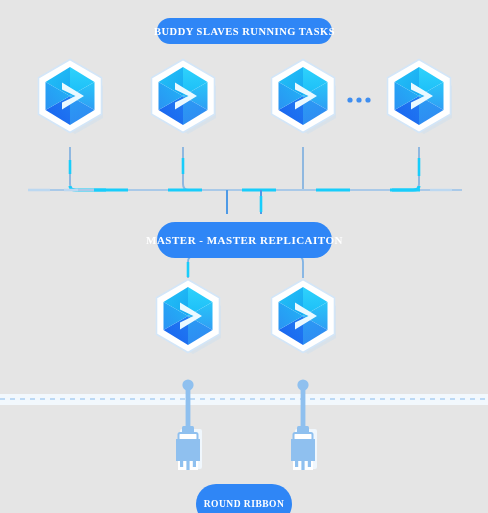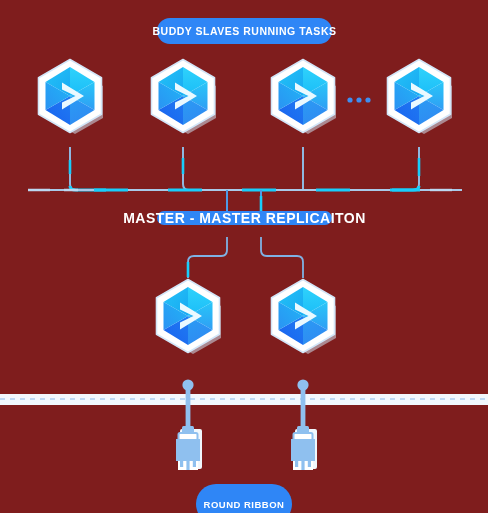--- a/index.html
+++ b/index.html
@@ -7,22 +7,23 @@
     padding: 0;
     background: #ffffff;
   }
   body {
     font-family: "Liberation Sans", sans-serif;
   }
   #diagram-root {
     position: relative;
     width: 488px;
     height: 513px;
-    background: #7f1d1d;
+    background: #e5e5e5;
     overflow: hidden;
+    font-family: Liberation Serif, serif;
   }
   #diagram-svg {
     position: absolute;
     left: 0;
     top: 0;
     width: 488px;
     height: 513px;
   }
   .pill {
     position: absolute;
@@ -39,24 +40,24 @@
   }
   #pill-top {
     left: 157px;
     top: 18px;
     width: 175px;
     height: 26px;
     font-size: 10.5px;
   }
   #pill-mid {
     left: 157px;
-    top: 211px;
+    top: 222px;
     width: 175px;
-    height: 14px;
-    font-size: 14px;
+    height: 36px;
+    font-size: 11px;
   }
   #pill-bottom {
     left: 196px;
     top: 484px;
     width: 96px;
     height: 40px;
     font-size: 9.5px;
   }
 </style>
 </head>

